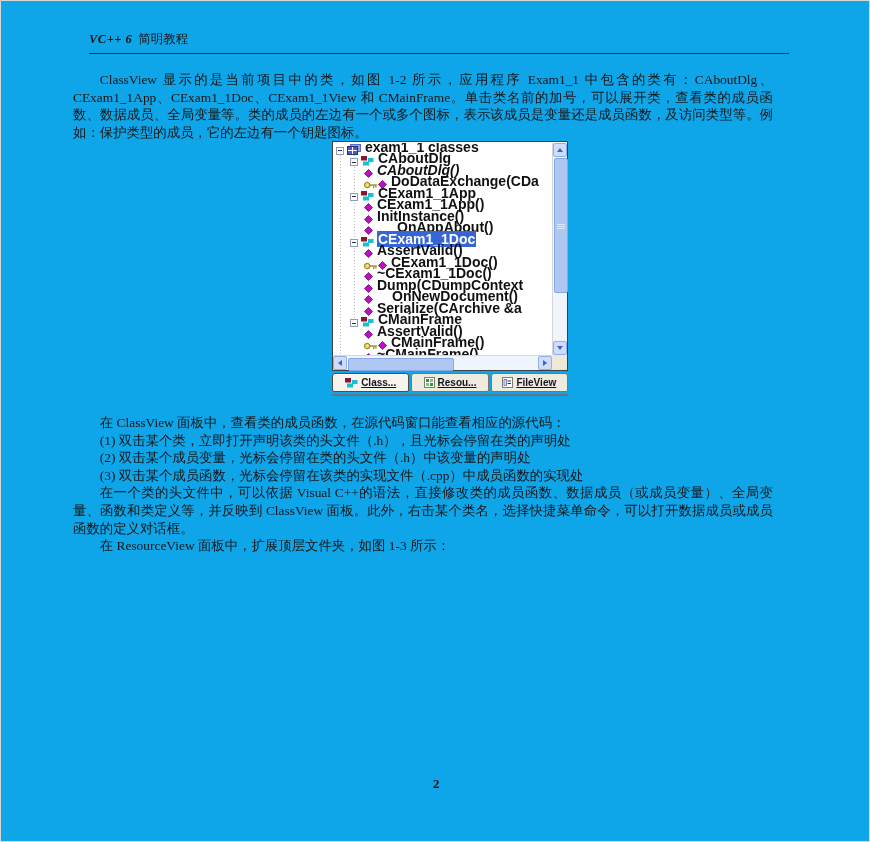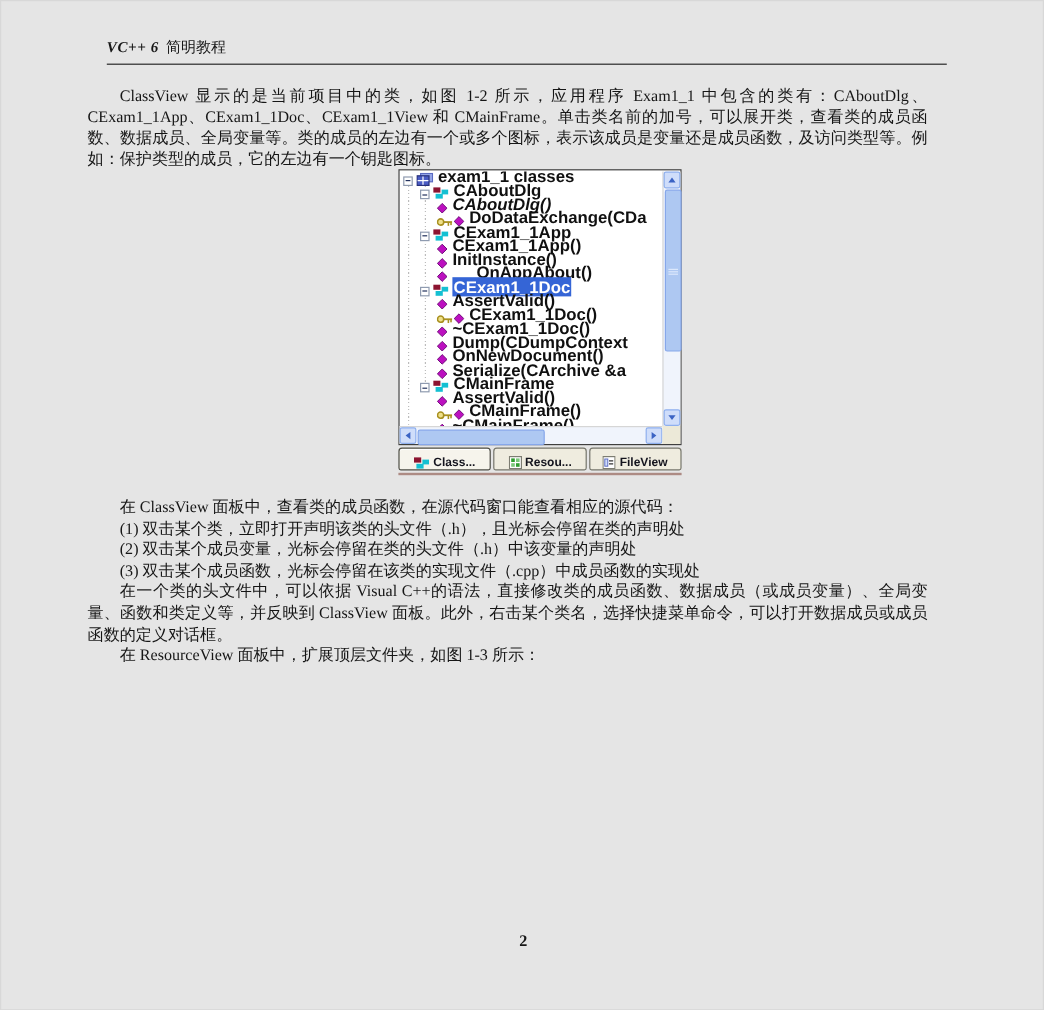--- a/index.html
+++ b/index.html
@@ -1,16 +1,16 @@
 <!DOCTYPE html>
 <html style="--selection: #3565d6; --scroll-thumb: #aec8f2; --tab-bg: #efecdf; --method-icon: #bc10c0; --key-icon: #a89020; --class-icon-dark: #8c1430; --class-icon-cyan: #14c0d2;"><head>
 <meta charset="utf-8">
 <style>
   html,body{margin:0;padding:0;background:#ffffff;}
-  .page{position:relative;width:870px;height:842px;background:#e5e5e5;overflow:hidden;
+  .page{position:relative;width:870px;height:842px;background:#0ea5e9;overflow:hidden;
         border:1px solid #d8d8d8;box-sizing:border-box;
         font-family:"Liberation Serif",serif;color:#161616;}
   
   .hdr{position:absolute;left:88px;top:30px;width:700px;padding-bottom:5px;
        border-bottom:1.6px solid #2a2a2a;font-size:12.5px;}
   .hdr .pfx{font-weight:bold;font-style:italic;letter-spacing:.5px;}
   .hdr .sfx{margin-left:6px;}
   
   .txt{position:absolute;left:72px;width:700px;font-size:13.4px;line-height:17.6px;
        text-align:justify;}
@@ -57,24 +57,24 @@
   .lf{left:0;top:0;} .lf .tri{border:3.5px solid transparent;border-right:4.5px solid #3b63c4;margin-left:-3px;}
   .rt{right:0;top:0;} .rt .tri{border:3.5px solid transparent;border-left:4.5px solid #3b63c4;margin-right:-3px;}
   .vthumb{position:absolute;left:1px;top:15px;width:12px;height:133px;
           background:var(--scroll-thumb,#aec8f2);border:1px solid #86a7ea;border-radius:2px;}
   .vthumb::after{content:"";position:absolute;left:2px;right:2px;top:50%;height:1px;background:#dce8fc;
           box-shadow:0 2px 0 #dce8fc,0 -2px 0 #dce8fc;}
   .hthumb{position:absolute;top:1.5px;left:15px;width:104px;height:11px;
           background:var(--scroll-thumb,#aec8f2);border:1px solid #86a7ea;border-radius:2px;}
   
   .tabs{display:flex;gap:2px;height:19px;margin-top:2px;}
-  .tab{flex:1;display:flex;align-items:flex-end;justify-content:center;gap:3px;
+  .tab{flex:1;display:flex;align-items:center;justify-content:center;gap:3px;
        box-sizing:border-box;background:var(--tab-bg,#efecdf);
        border:1px solid #76766b;border-radius:3px 3px 2px 2px;
-       font-size:10px;font-weight:bold;color:#14141e;white-space:nowrap;overflow:hidden;}
+       font-size:10px;font-weight:bold;color:#14141e;white-space:nowrap;overflow:hidden;text-decoration:underline;}
   .tab.active{background:#f6f4ec;border-color:#4d4d45;box-shadow:inset 0 1px 0 #fff;}
   .figdivider{height:2px;background:#8f5a50;margin-top:2px;opacity:.65;}
 </style>
 </head>
 <body>
 
 <div class="page">
 
   <div class="hdr">
     <span class="pfx">VC++ 6</span><span class="sfx">简明教程</span>
@@ -213,21 +213,21 @@
             <span class="tlab">~CExam1_1Doc()</span>
           </div>
           <div class="trow" style="padding-left: 31px;">
             <span class="ticon">
               <svg width="9" height="9" viewBox="0 0 9 9">
                 <polygon points="4.5,0.5 8.5,4.5 4.5,8.5 0.5,4.5" fill="#bc10c0" stroke="#6e0a78" stroke-width="0.8"></polygon>
               </svg>
             </span>
             <span class="tlab">Dump(CDumpContext</span>
           </div>
-          <div class="trow" style="padding-left: 31px;">
+          <div class="trow" style="padding-left: 31px; gap: 15px;">
             <span class="ticon">
               <svg width="9" height="9" viewBox="0 0 9 9">
                 <polygon points="4.5,0.5 8.5,4.5 4.5,8.5 0.5,4.5" fill="#bc10c0" stroke="#6e0a78" stroke-width="0.8"></polygon>
               </svg>
             </span>
             <span class="tlab">OnNewDocument()</span>
           </div>
           <div class="trow" style="padding-left: 31px;">
             <span class="ticon">
               <svg width="9" height="9" viewBox="0 0 9 9">

